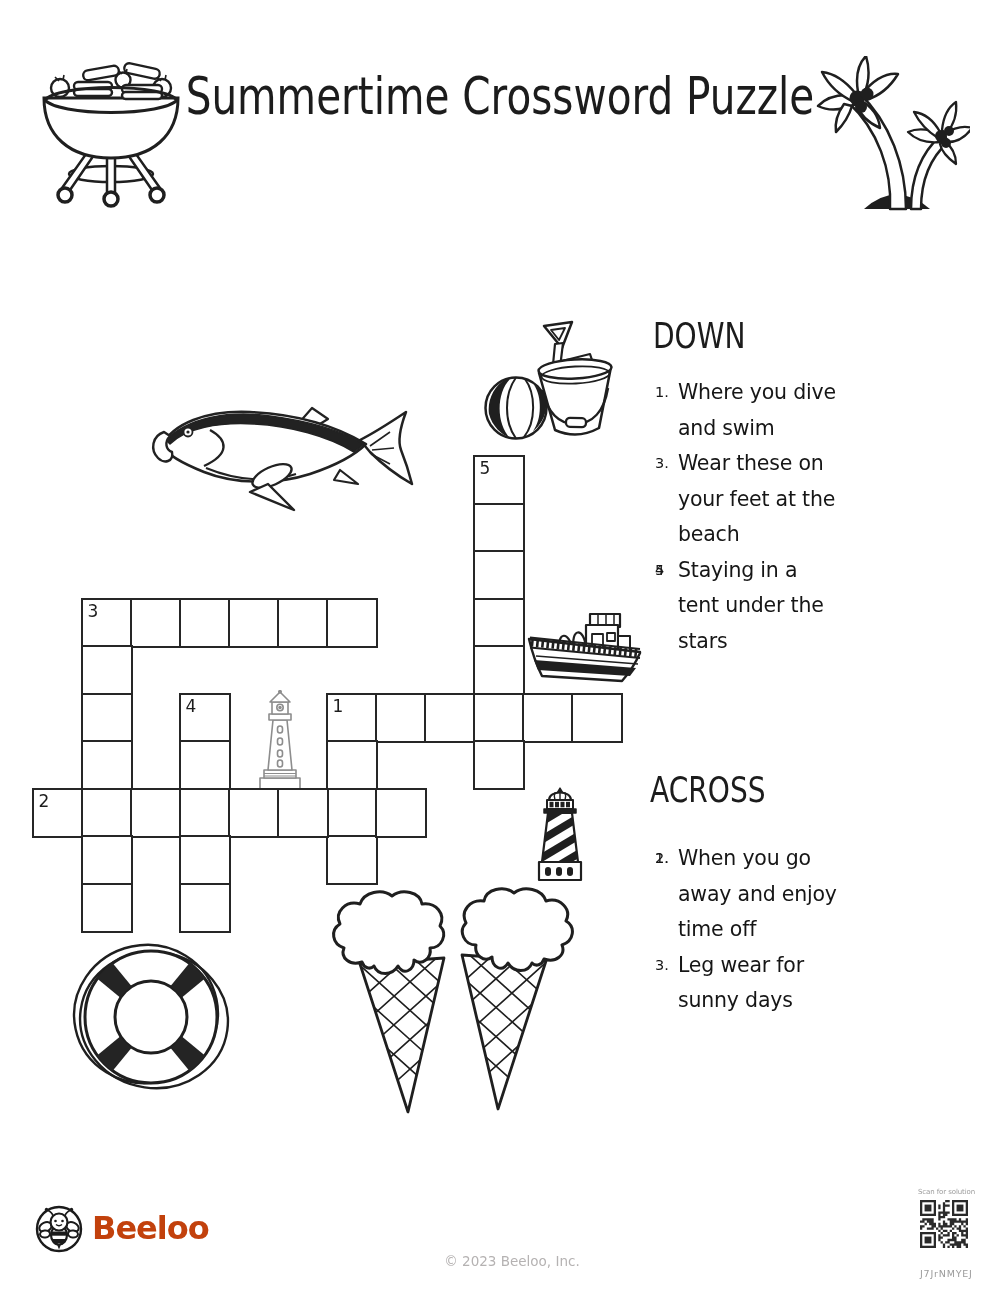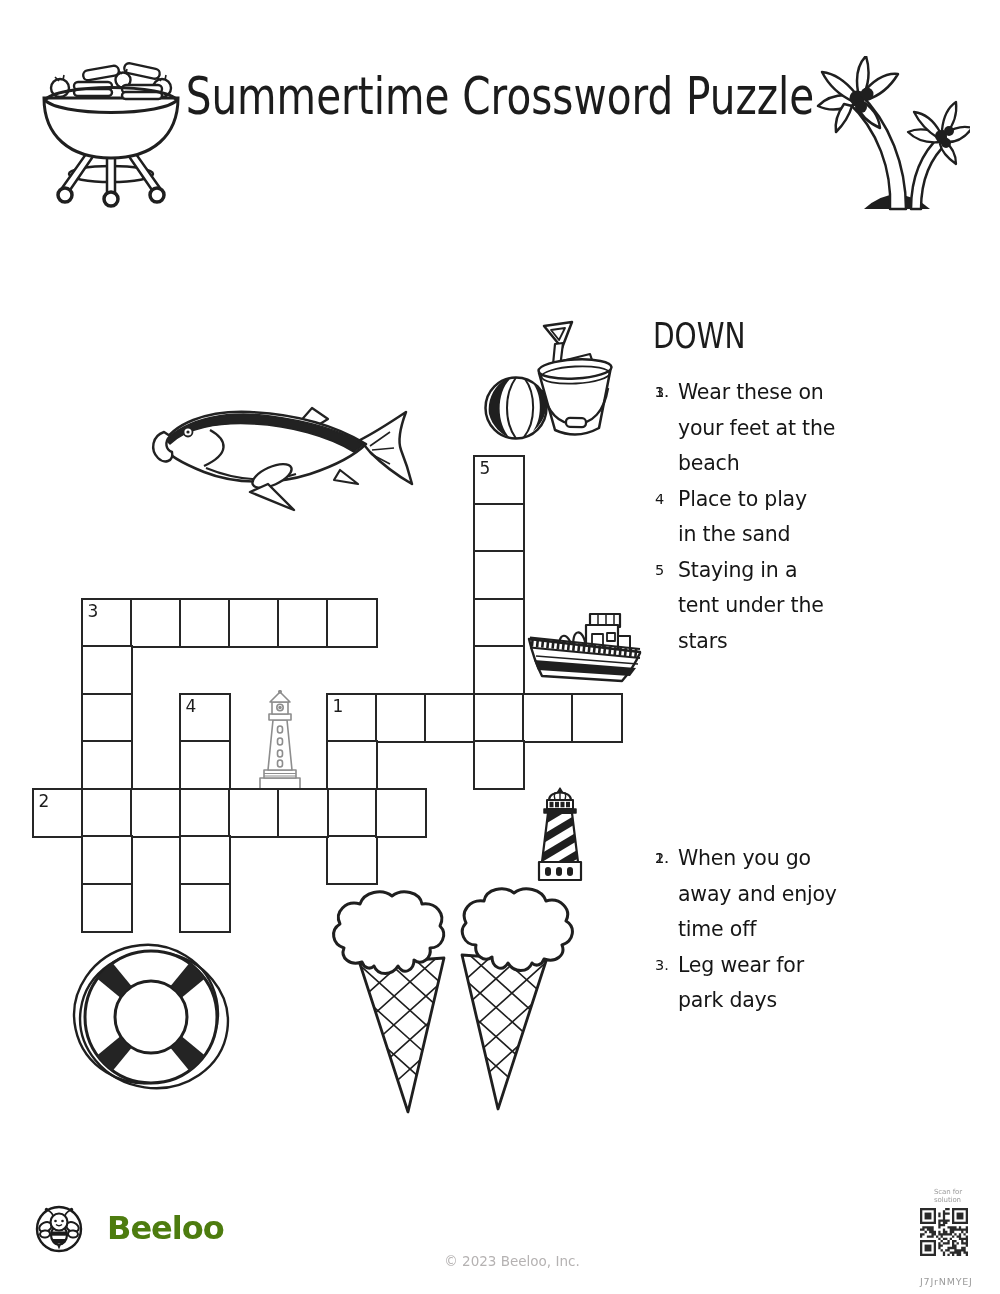--- a/index.html
+++ b/index.html
@@ -23,24 +23,24 @@
   .clue-list.down{left:655px;top:375px;}
   .clue-list.across{left:655px;top:841px;}
   .clue-item{position:relative;padding-left:23px;}
   .clue-num{position:absolute;left:0;top:0;font-size:14.5px;line-height:35.5px;color:#161616;}
   .clue-text{white-space:pre-line;letter-spacing:-0.2px;}
   
   svg{display:block;}
   .illu{position:absolute;z-index:1;}
   
   .brand{position:absolute;left:33px;top:1203px;z-index:3;}
-  .brand-text{position:absolute;left:74px;top:6px;font-size:32px;font-weight:700;letter-spacing:-1px;color:#4d7c0f;white-space:nowrap;}
+  .brand-text{position:absolute;left:59px;top:6px;font-size:32px;font-weight:700;letter-spacing:-1px;color:#c2410c;white-space:nowrap;}
   .copyright{position:absolute;left:0;right:0;top:1253px;text-align:center;font-size:13.5px;color:#b5b2b2;padding-left:24px;}
   .qr-block{position:absolute;left:918px;top:1188px;width:70px;z-index:3;}
-  .qr-caption{font-size:7px;letter-spacing:-0.1px;color:#9b9b9b;margin-left:16px;}
+  .qr-caption{font-size:7px;letter-spacing:-0.1px;color:#9b9b9b;margin-left:0;}
   .qr-svg{margin-top:4px;margin-left:2px;}
   .qr-code-text{margin-top:20px;margin-left:2px;font-size:9.5px;letter-spacing:0.8px;color:#9b9b9b;}
 </style>
 </head>
 <body>
 
 <div class="page">
 
   <svg class="illu" style="left:36px;top:60px;" width="150" height="150" viewBox="0 0 150 150">
     <g stroke="#1f1f1f" fill="#fff">
@@ -287,54 +287,55 @@
       <span class="cw-num" style="left: 87.5px; top: 602.5px;">3</span>
       <span class="cw-num" style="left: 185.5px; top: 697.5px;">4</span>
       <span class="cw-num" style="left: 332.5px; top: 697.5px;">1</span>
       <span class="cw-num" style="left: 38.5px; top: 792.5px;">2</span>
     </div>
 
   <div class="clue-head down"><span>DOWN</span></div>
   <div class="clue-list down">
     <div class="clue-item">
       <span class="clue-num">1.</span>
+      <span class="clue-text">Where you dive
+and swim</span>
     </div>
     <div class="clue-item">
       <span class="clue-num">3.</span>
       <span class="clue-text">Wear these on
 your feet at the
 beach</span>
     </div>
     <div class="clue-item">
       <span class="clue-num">4</span>
-      <span class="clue-text">Place to play
-in the sand</span>
     </div>
     <div class="clue-item">
       <span class="clue-num">5</span>
       <span class="clue-text">Staying in a
 tent under the
 stars</span>
     </div>
   </div>
 
+  <div class="clue-head across"><span>ACROSS</span></div>
   <div class="clue-list across">
     <div class="clue-item">
       <span class="clue-num">1.</span>
     </div>
     <div class="clue-item">
       <span class="clue-num">2.</span>
       <span class="clue-text">When you go
 away and enjoy
 time off</span>
     </div>
     <div class="clue-item">
       <span class="clue-num">3.</span>
       <span class="clue-text">Leg wear for
-park days</span>
+sunny days</span>
     </div>
   </div>
 
   <div class="brand">
     <svg width="52" height="52" viewBox="0 0 52 52">
       <defs>
           <clipPath id="beebody">
             <ellipse cx="26" cy="32" rx="8" ry="9.5"></ellipse>
           </clipPath>
         </defs>

